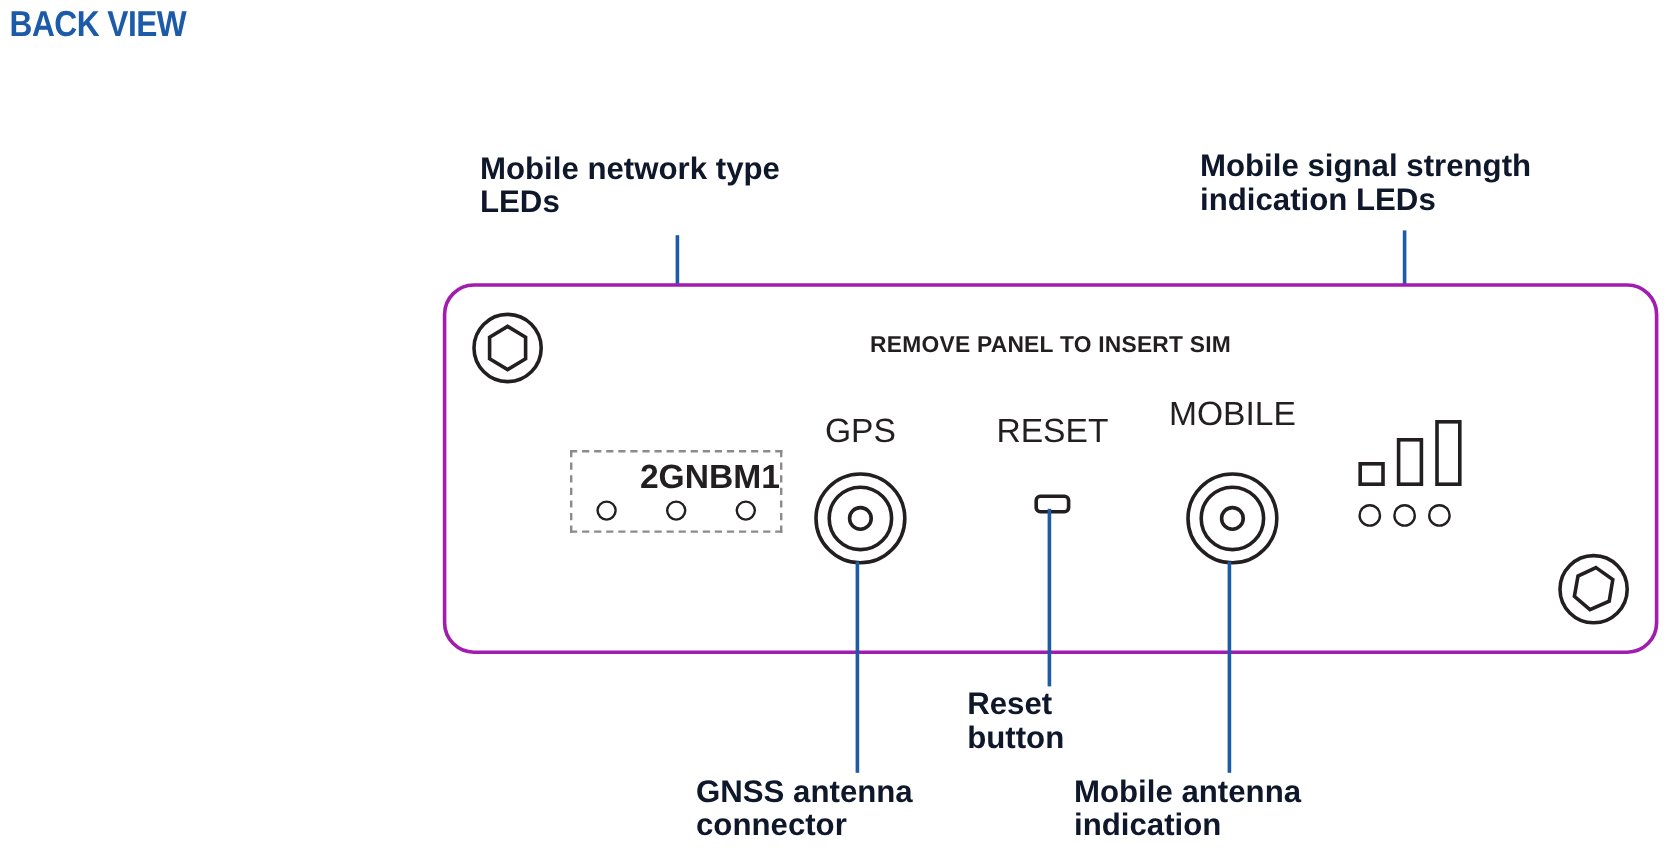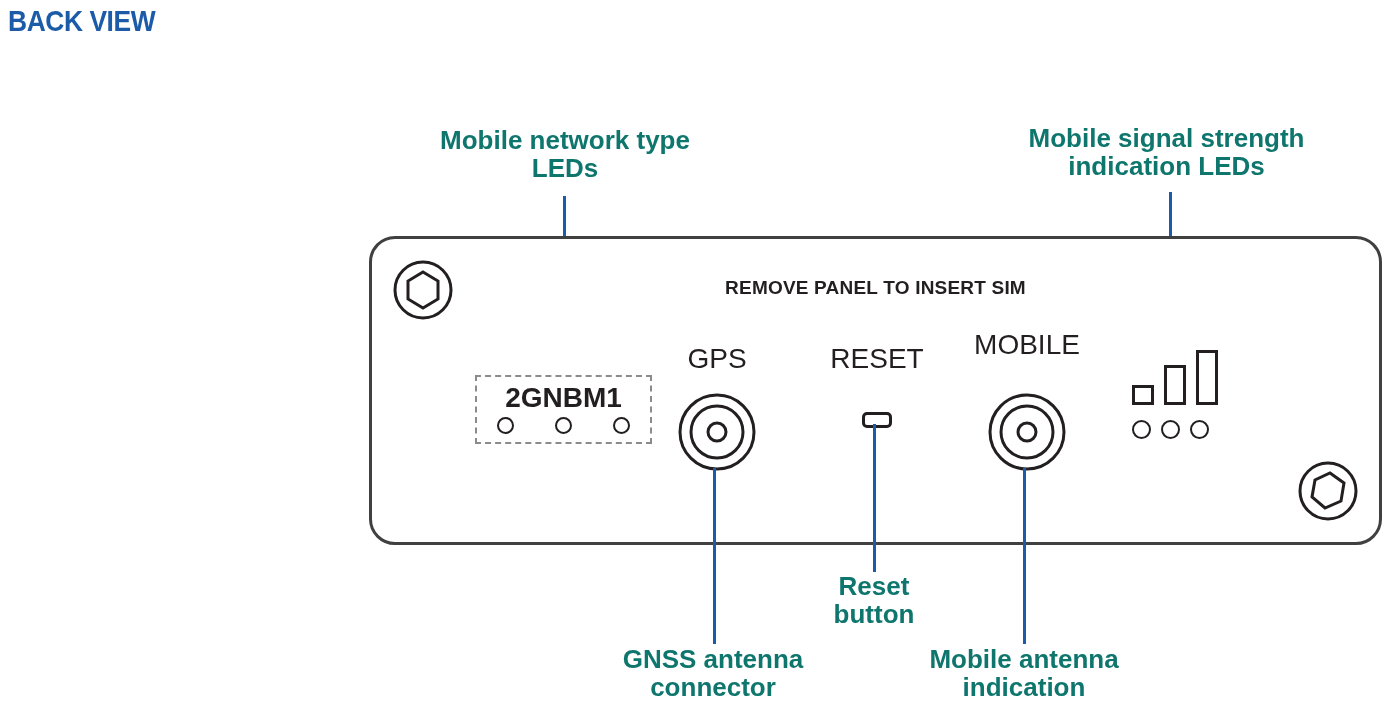--- a/index.html
+++ b/index.html
@@ -27,44 +27,43 @@
     letter-spacing: -0.5px;
     transform: scaleX(0.88);
     transform-origin: left top;
     color: #1b5ba8;
     white-space: nowrap;
   }
 
   
   .callout {
     position: absolute;
-    color: #0f766e;
+    color: #0f172a;
     font-family: "Liberation Sans", sans-serif;
     font-weight: bold;
     font-size: 26px;
     line-height: 28px;
-    text-align: center;
     white-space: pre-line;
   }
 
   
   .leader {
     position: absolute;
     background: #1b5ba8;
     width: 3px;
   }
 
   
   #panel {
     position: absolute;
     left: 369px;
     top: 236px;
     width: 1013px;
     height: 309px;
-    border: 3px solid #404040;
+    border: 3px solid #a21caf;
     border-radius: 26px;
     box-sizing: border-box;
     background: #ffffff;
   }
 
   .panel-note {
     position: absolute;
     left: 0;
     right: 0;
     top: 38px;
@@ -122,21 +121,21 @@
     position: absolute;
     border: 2px dashed #8b8b8b;
     box-sizing: border-box;
     padding: 0;
   }
   .led-group-labels {
     position: absolute;
     left: 0; right: 0;
     top: 7px;
     display: flex;
-    justify-content: center;
+    justify-content: flex-end;
     align-items: center;
   }
   .led-group-labels span {
     font-family: "Liberation Sans", sans-serif;
     font-weight: bold;
     font-size: 28px;
     color: #231f20;
     line-height: 1;
   }
   .led-group-dots {

